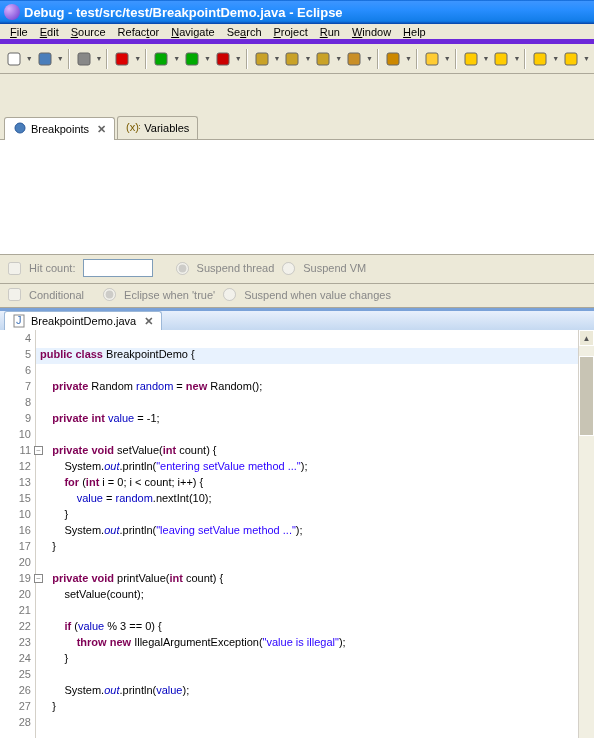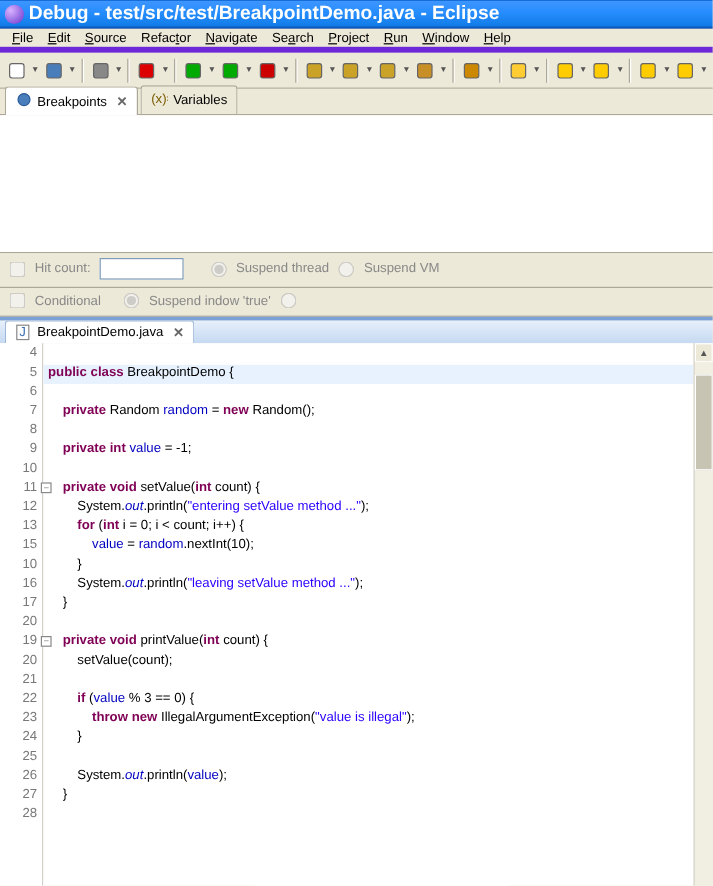--- a/index.html
+++ b/index.html
@@ -1,31 +1,31 @@
 <!DOCTYPE html>
 <html><head>
 <meta charset="utf-8">
 <style>
 * { margin: 0; padding: 0; box-sizing: border-box; font-family: Tahoma, Arial, sans-serif; font-size: 11px; }
 body { background: #ece9d8; width: 594px; height: 738px; overflow: hidden; }
 
 .titlebar { background: linear-gradient(to bottom, #0058c8 0%, #3d95ff 5%, #288eff 40%, #127de8 88%, #0842a5 100%); height: 24px; display: flex; align-items: center; padding: 0 4px; color: white; }
 .titlebar-icon { width: 16px; height: 16px; background: radial-gradient(circle at 30% 30%, #d9b3ff, #6633cc); border-radius: 50%; margin-right: 4px; }
-.titlebar-text { font-weight: bold; font-size: 16px; }
+.titlebar-text { font-weight: bold; font-size: 13px; }
 
 .menubar { background: #ece9d8; height: 20px; display: flex; align-items: center; padding: 0 4px; border-bottom: 5px solid #6d28d9; }
 .menu-item { padding: 2px 6px; cursor: pointer; }
 .menu-item .underline { text-decoration: underline; }
 
 .toolbar { background: #ece9d8; height: 30px; display: flex; align-items: center; padding: 2px 4px; border-bottom: 1px solid #aca899; gap: 2px; }
 .tool-btn { width: 22px; height: 22px; display: flex; align-items: center; justify-content: center; border: 1px solid transparent; cursor: pointer; }
 .tool-sep { width: 2px; height: 20px; border-left: 1px solid #aca899; border-right: 1px solid #fff; margin: 0 2px; }
 .tool-dropdown { width: 8px; height: 22px; display: flex; align-items: center; justify-content: center; }
 
-.view-tabs { background: #ece9d8; height: 22px; display: flex; align-items: flex-end; padding: 0 4px; border-bottom: 1px solid #aca899; }
+.view-tabs { background: #ece9d8; height: 22px; display: flex; align-items: flex-end; padding: 0 4px; border-bottom: 1px solid #aca899; margin-top: 44px; }
 .view-tab { padding: 3px 8px; background: #ece9d8; border: 1px solid #aca899; border-bottom: none; border-radius: 3px 3px 0 0; margin-right: 2px; display: flex; align-items: center; gap: 4px; cursor: pointer; }
 .view-tab.active { background: #fff; position: relative; top: 1px; }
 .tab-close { color: #666; font-weight: bold; margin-left: 4px; cursor: pointer; }
 
 .breakpoints-panel { background: #fff; height: 115px; border-bottom: 1px solid #aca899; }
 
 .options-bar { background: #ece9d8; padding: 4px 8px; display: flex; align-items: center; gap: 8px; color: #888; border-bottom: 1px solid #aca899; }
 .options-bar input[type="checkbox"] { vertical-align: middle; }
 .options-bar input[type="text"] { width: 70px; height: 18px; border: 1px solid #7f9db9; background: #fff; }
 .options-bar input[type="radio"] { vertical-align: middle; }
@@ -253,22 +253,23 @@
     <input type="radio" disabled="" style="">
     <span>Suspend VM</span>
   </div>
 </div>
 <div class="options-bar">
   <div class="options-row">
     <input type="checkbox" disabled="" style="">
     <span>Conditional</span>
     &nbsp;
     <input type="radio" disabled="" checked="" style="">
-    <span>Suspend indow 'true'</span>
+    <span>Eclipse when 'true'</span>
     <input type="radio" disabled="" style="">
+    <span>Suspend when value changes</span>
   </div>
 </div>
 
 <div class="editor-tabs">
   <div class="editor-tab">
     <svg width="14" height="14">
         <rect x="1" y="1" width="10" height="12" fill="#fff" stroke="#888"></rect>
         <text x="3" y="10" font-size="8" fill="#3b6fb6">J</text>
       </svg>
     <span>BreakpointDemo.java</span>

